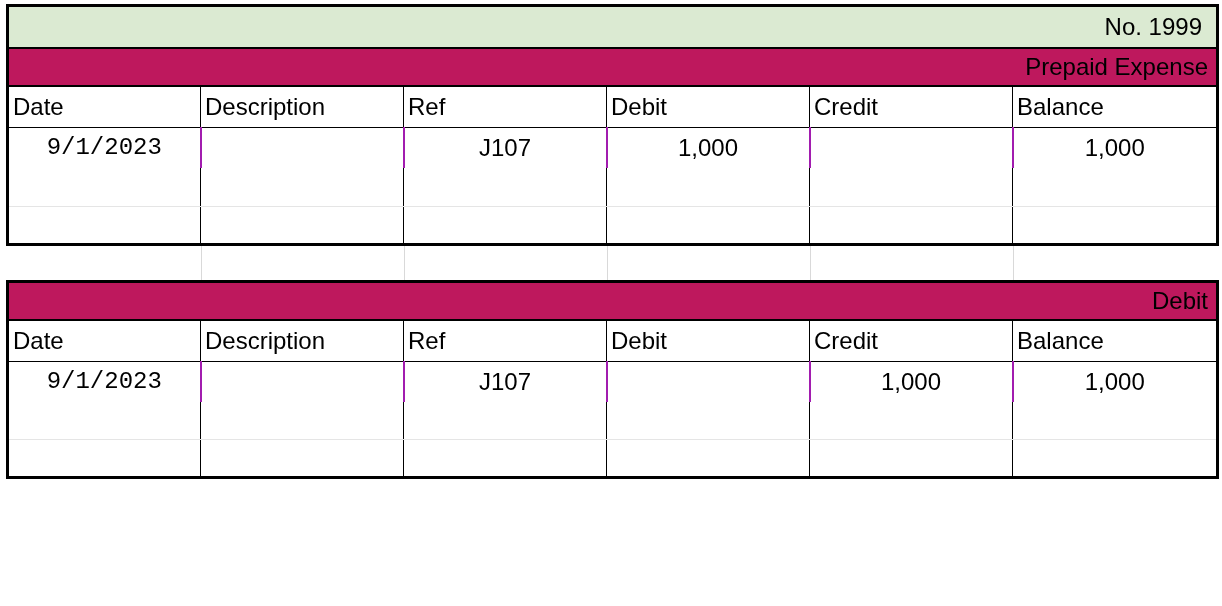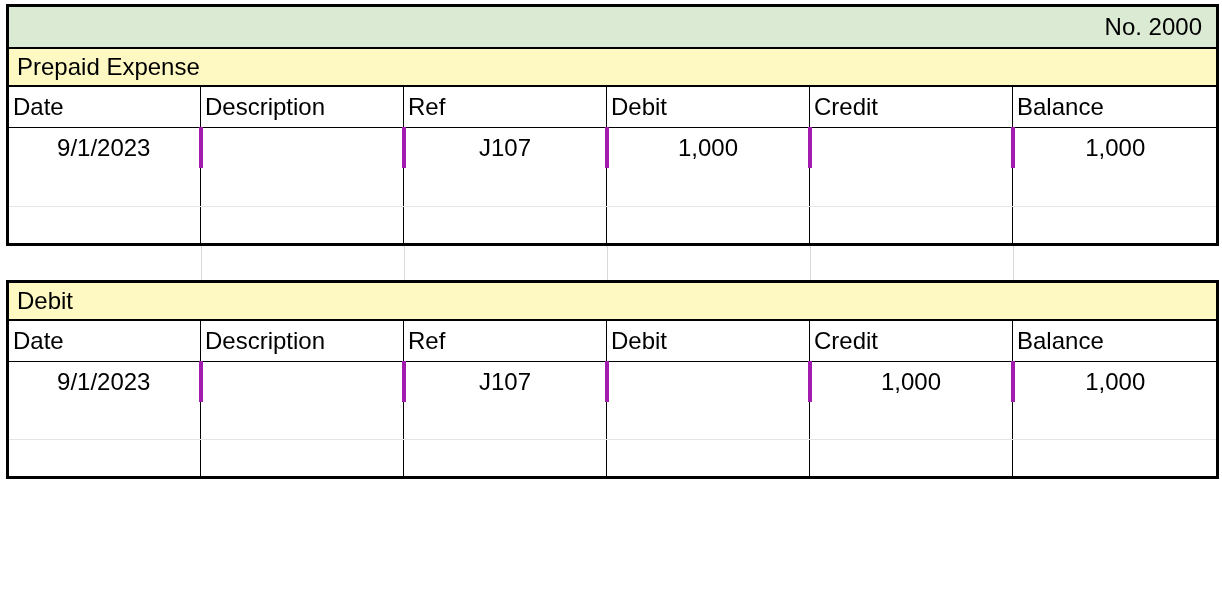--- a/index.html
+++ b/index.html
@@ -36,22 +36,22 @@
     }
     .acct-no-row td {
       background: #dbead2;
       text-align: right;
       padding: 6px 14px 6px 10px;
       font-size: 24px;
       color: #000;
       border: none;
     }
     .acct-name-row td {
-      background: #fef9c3;
-      text-align: left;
+      background: #be185d;
+      text-align: right;
       padding: 4px 8px;
       font-size: 24px;
       color: #000;
       border-top: 2px solid #000;
       border-bottom: 2px solid #000;
     }
     .header-row td {
       background: #ffffff;
       padding: 6px 4px;
       font-size: 24px;
@@ -60,27 +60,27 @@
     }
     .header-row td:first-child { border-left: none; }
     .header-row td:last-child  { border-right: none; margin-left: 44px; }
     .data-row td {
       background: #ffffff;
       text-align: center;
       padding: 6px 4px;
       font-size: 24px;
       color: #000;
       height: 40px;
-      border-left: 4px solid #a21caf;
+      border-left: 2px solid #a21caf;
       border-right: 1px solid #000;
       border-top: 1px solid #000;
       border-bottom: none;
       vertical-align: top;
     }
-    .data-row td:first-child { border-left: none; }
+    .data-row td:first-child { border-left: none; font-family: Liberation Mono, monospace; }
     .data-row td:last-child  { border-right: none; }
     .empty-row td {
       background: #ffffff;
       height: 38px;
       border-left: 1px solid #000;
       border-right: 1px solid #000;
       border-top: none;
       border-bottom: 1px solid #e5e5e5;
     }
     .empty-row td:first-child { border-left: none; }
@@ -100,21 +100,21 @@
   <colgroup>
     <col class="col-date">
       <col class="col-desc">
       <col class="col-ref">
     <col class="col-deb">
       <col class="col-cred">
       <col class="col-bal">
   </colgroup>
   <tbody>
       <tr class="acct-no-row">
-    <td colspan="6">No. 2000</td>
+    <td colspan="6">No. 1999</td>
   </tr>
   <tr class="acct-name-row">
     <td colspan="6">Prepaid Expense</td>
   </tr>
   <tr class="header-row">
     <td>Date</td>
     <td>Description</td>
     <td>Ref</td>
     <td>Debit</td>
     <td>Credit</td>

